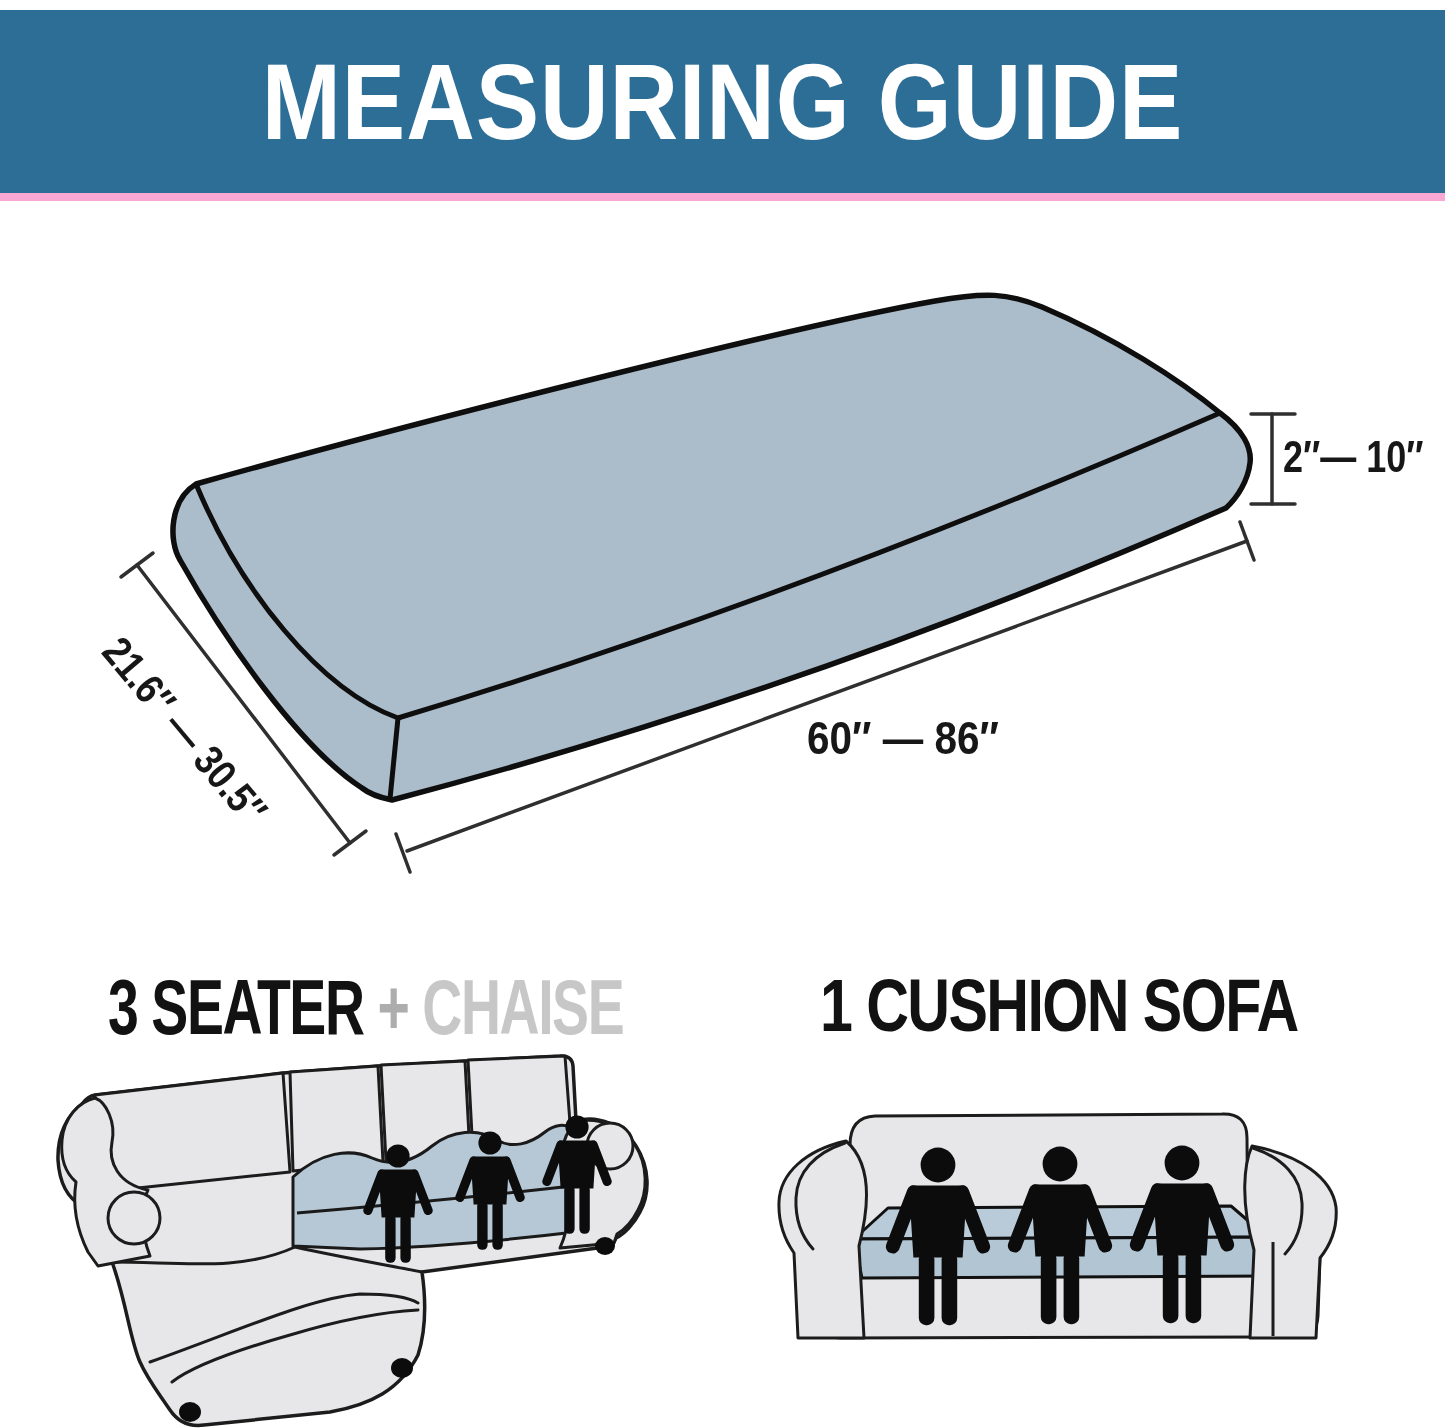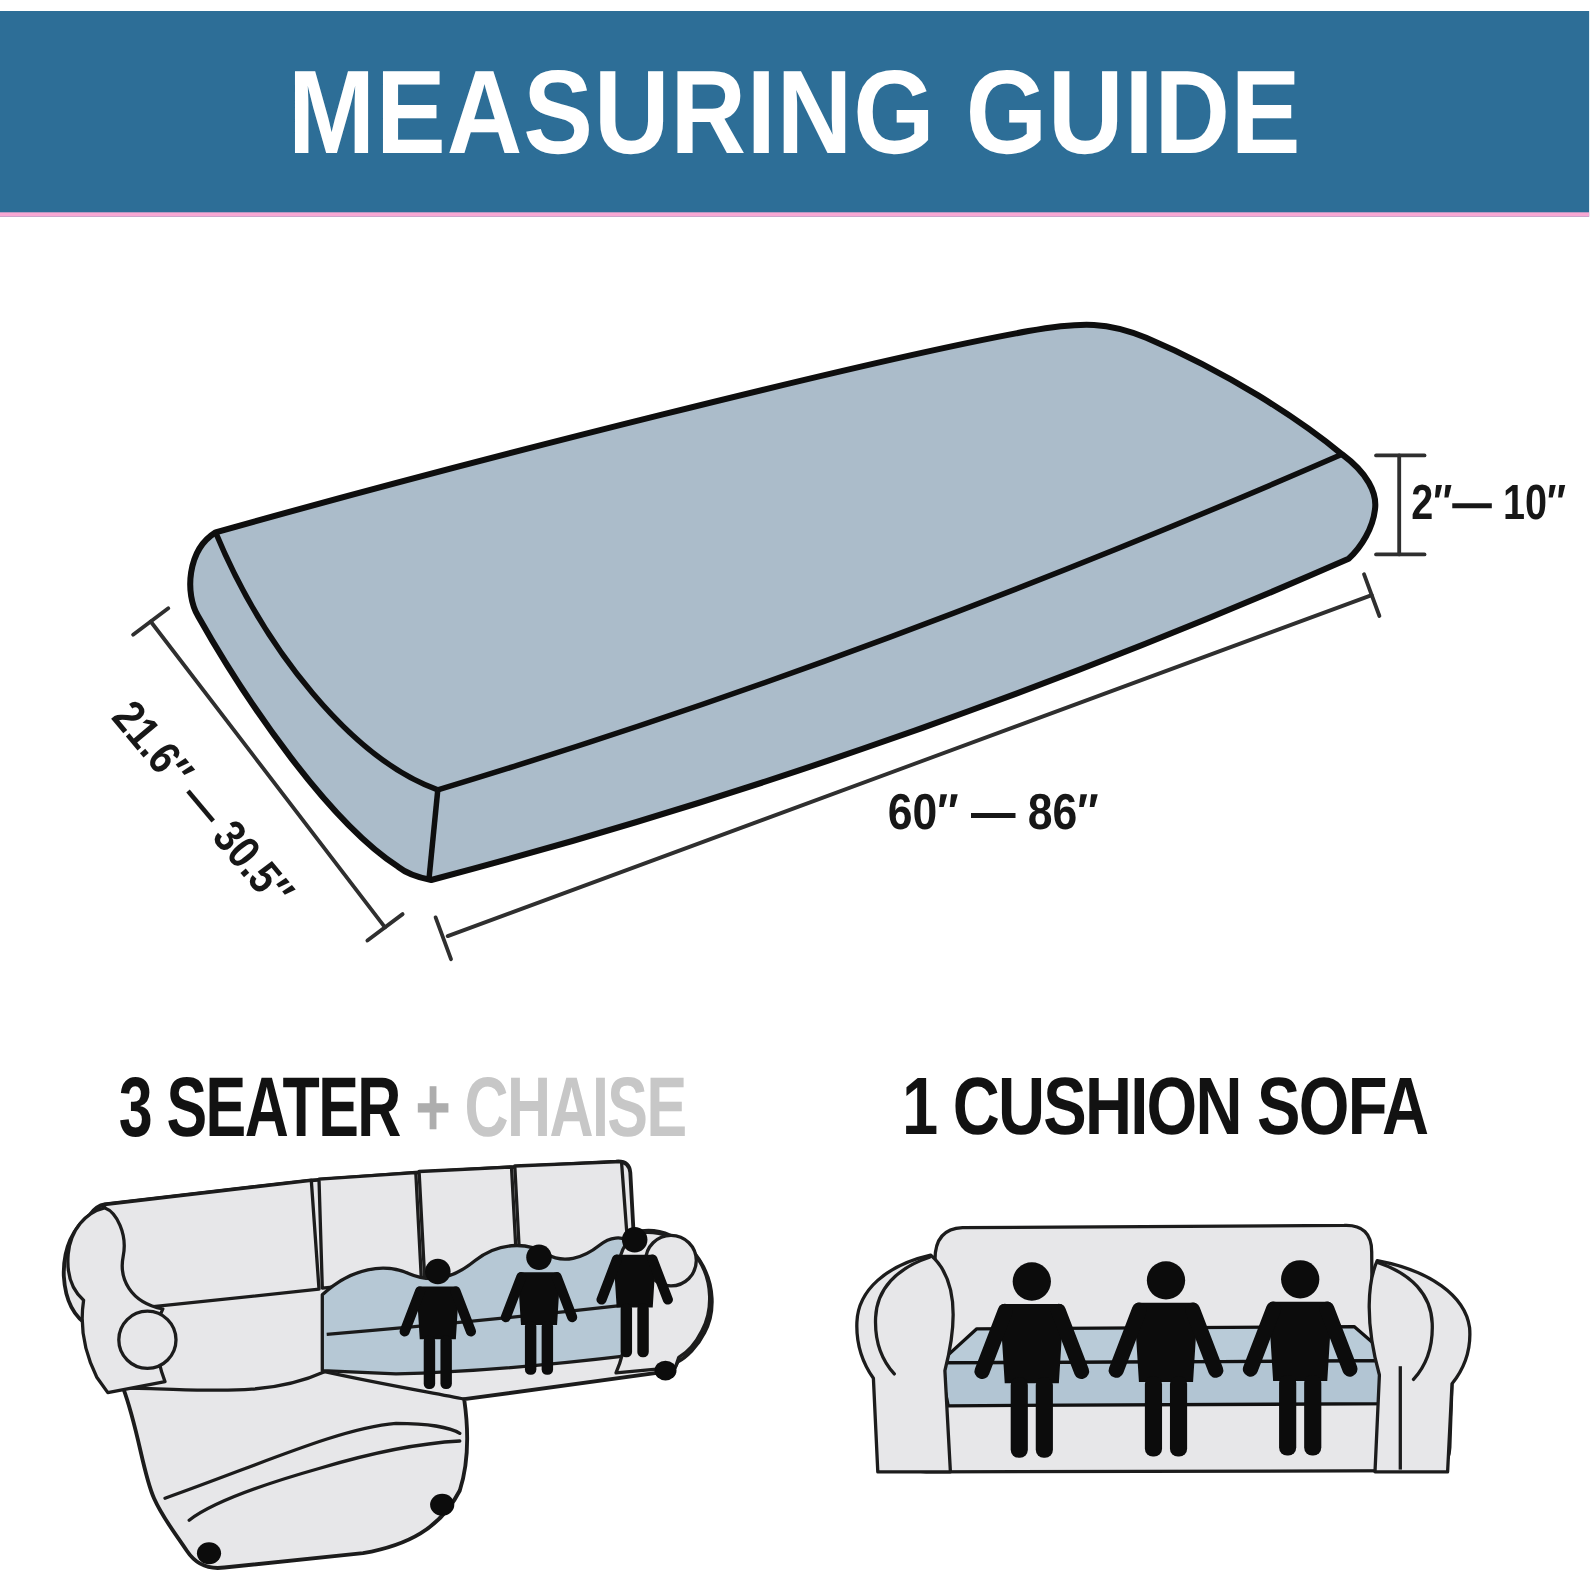--- a/index.html
+++ b/index.html
@@ -8,21 +8,21 @@
     width:1445px;height:1428px;
     background:#ffffff;
     overflow:hidden;
     font-family:"Liberation Sans","DejaVu Sans",sans-serif;
   }
   .art{position:absolute;left:0;top:0;width:1445px;height:1428px;}
   
   .banner{
     position:absolute;left:0;top:10px;right:0;height:183px;
     background:#2d6e97;
-    border-bottom:4px solid #f9a8d4;
+    border-bottom:8px solid #f9a8d4;
     display:flex;align-items:center;justify-content:center;
   }
   .banner-title{
     color:#ffffff;
     font-size:108px;
     font-weight:bold;
     letter-spacing:1px;
     white-space:nowrap;
     transform:scaleX(0.88);
     line-height:1;

